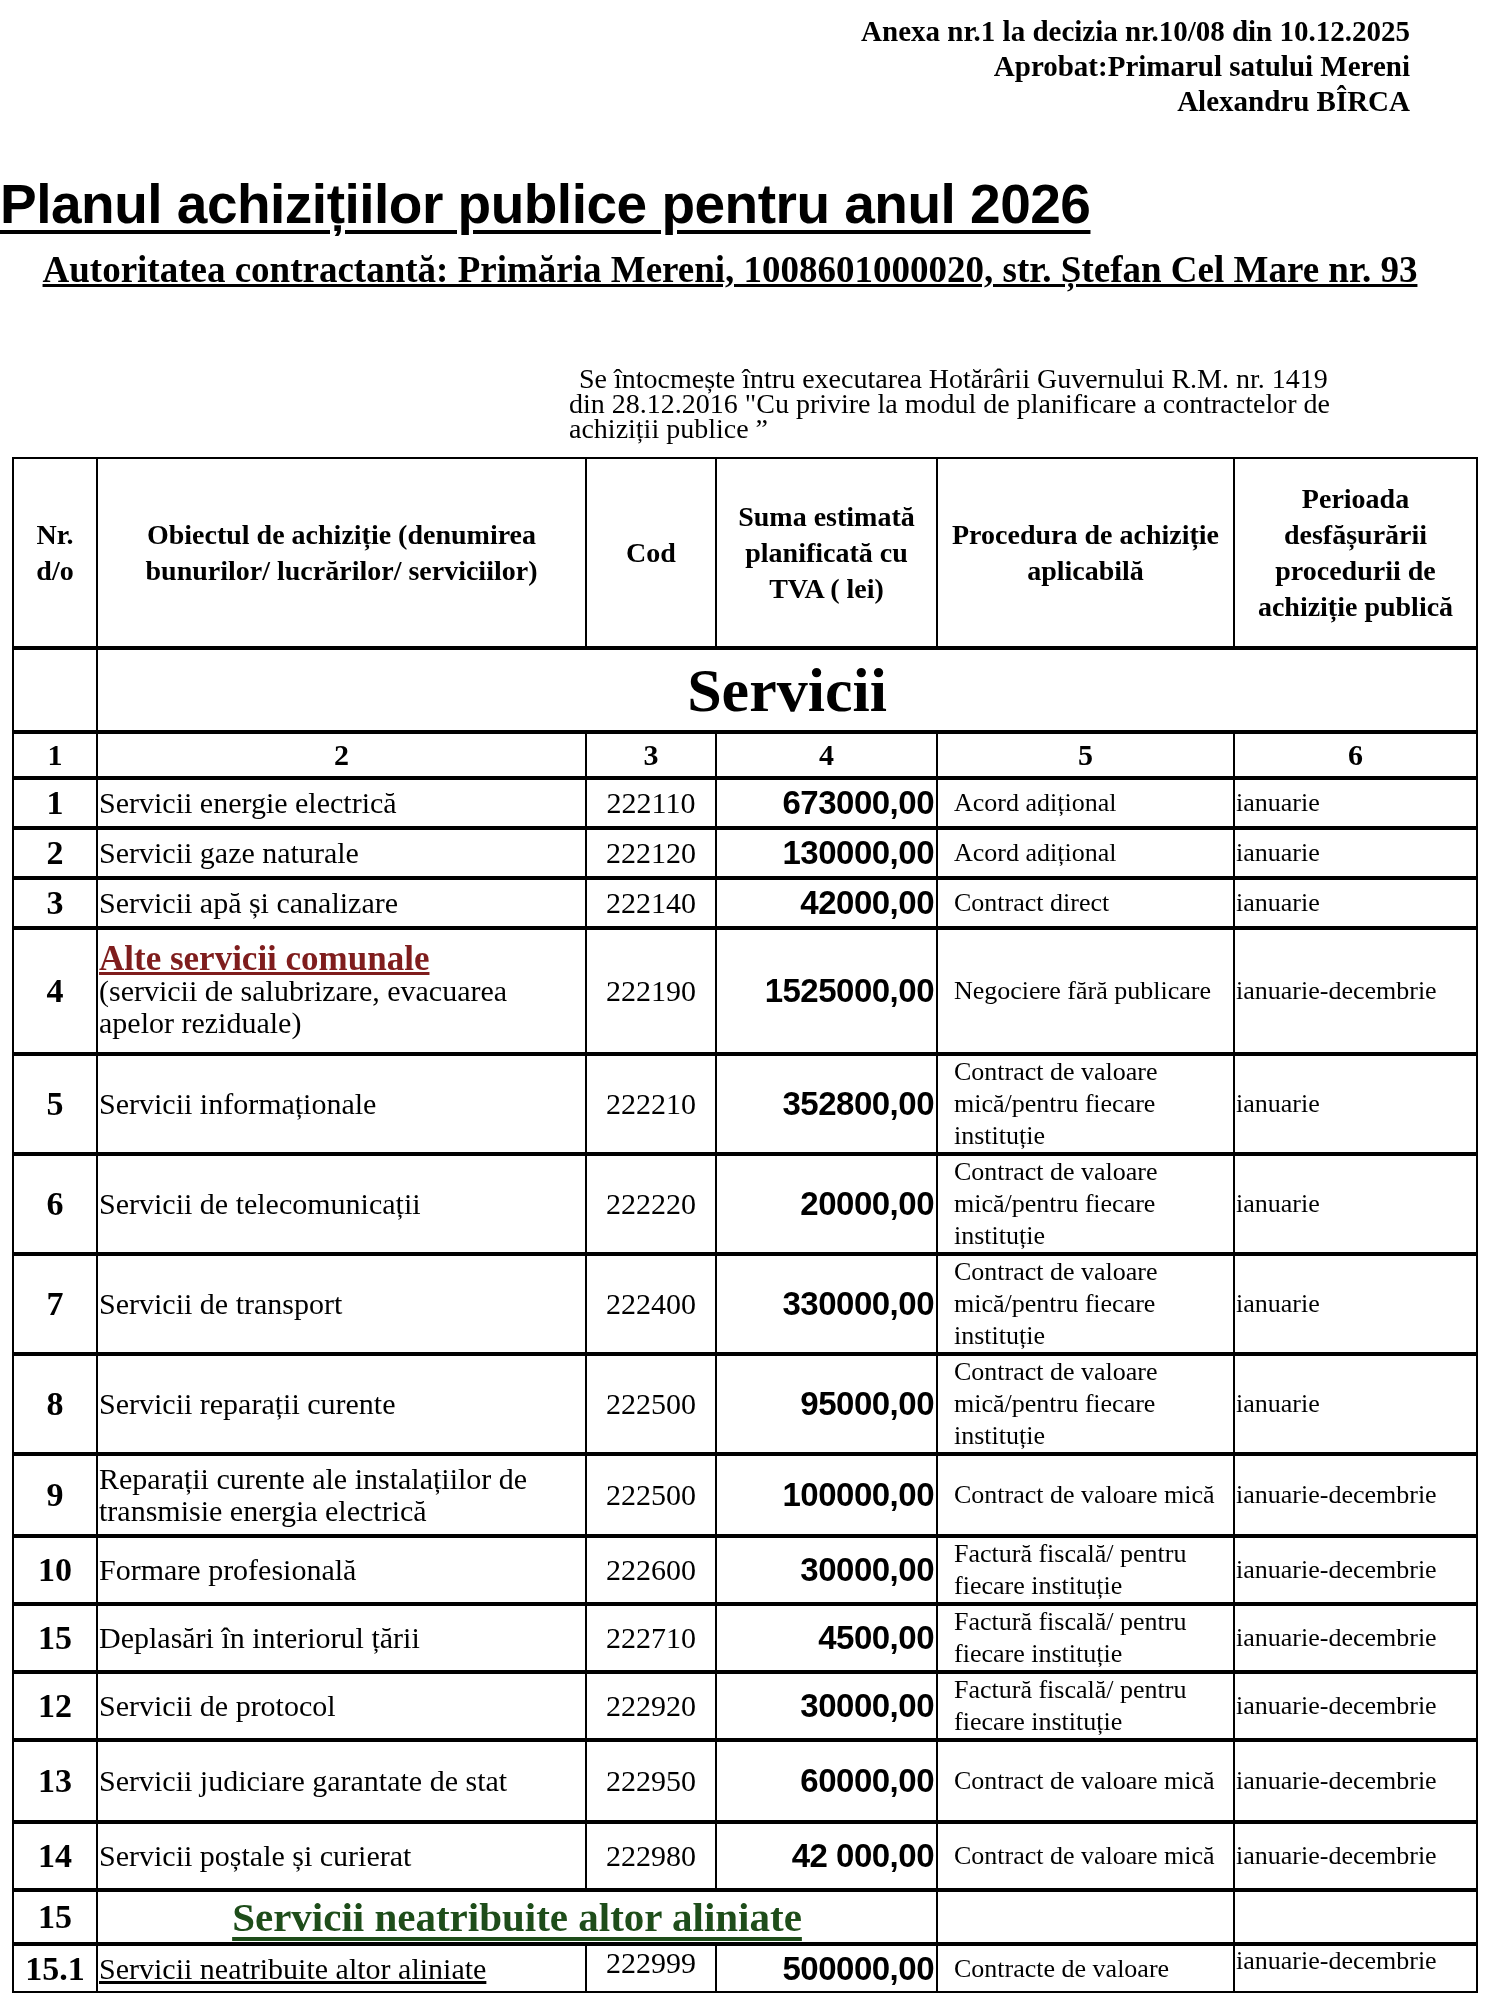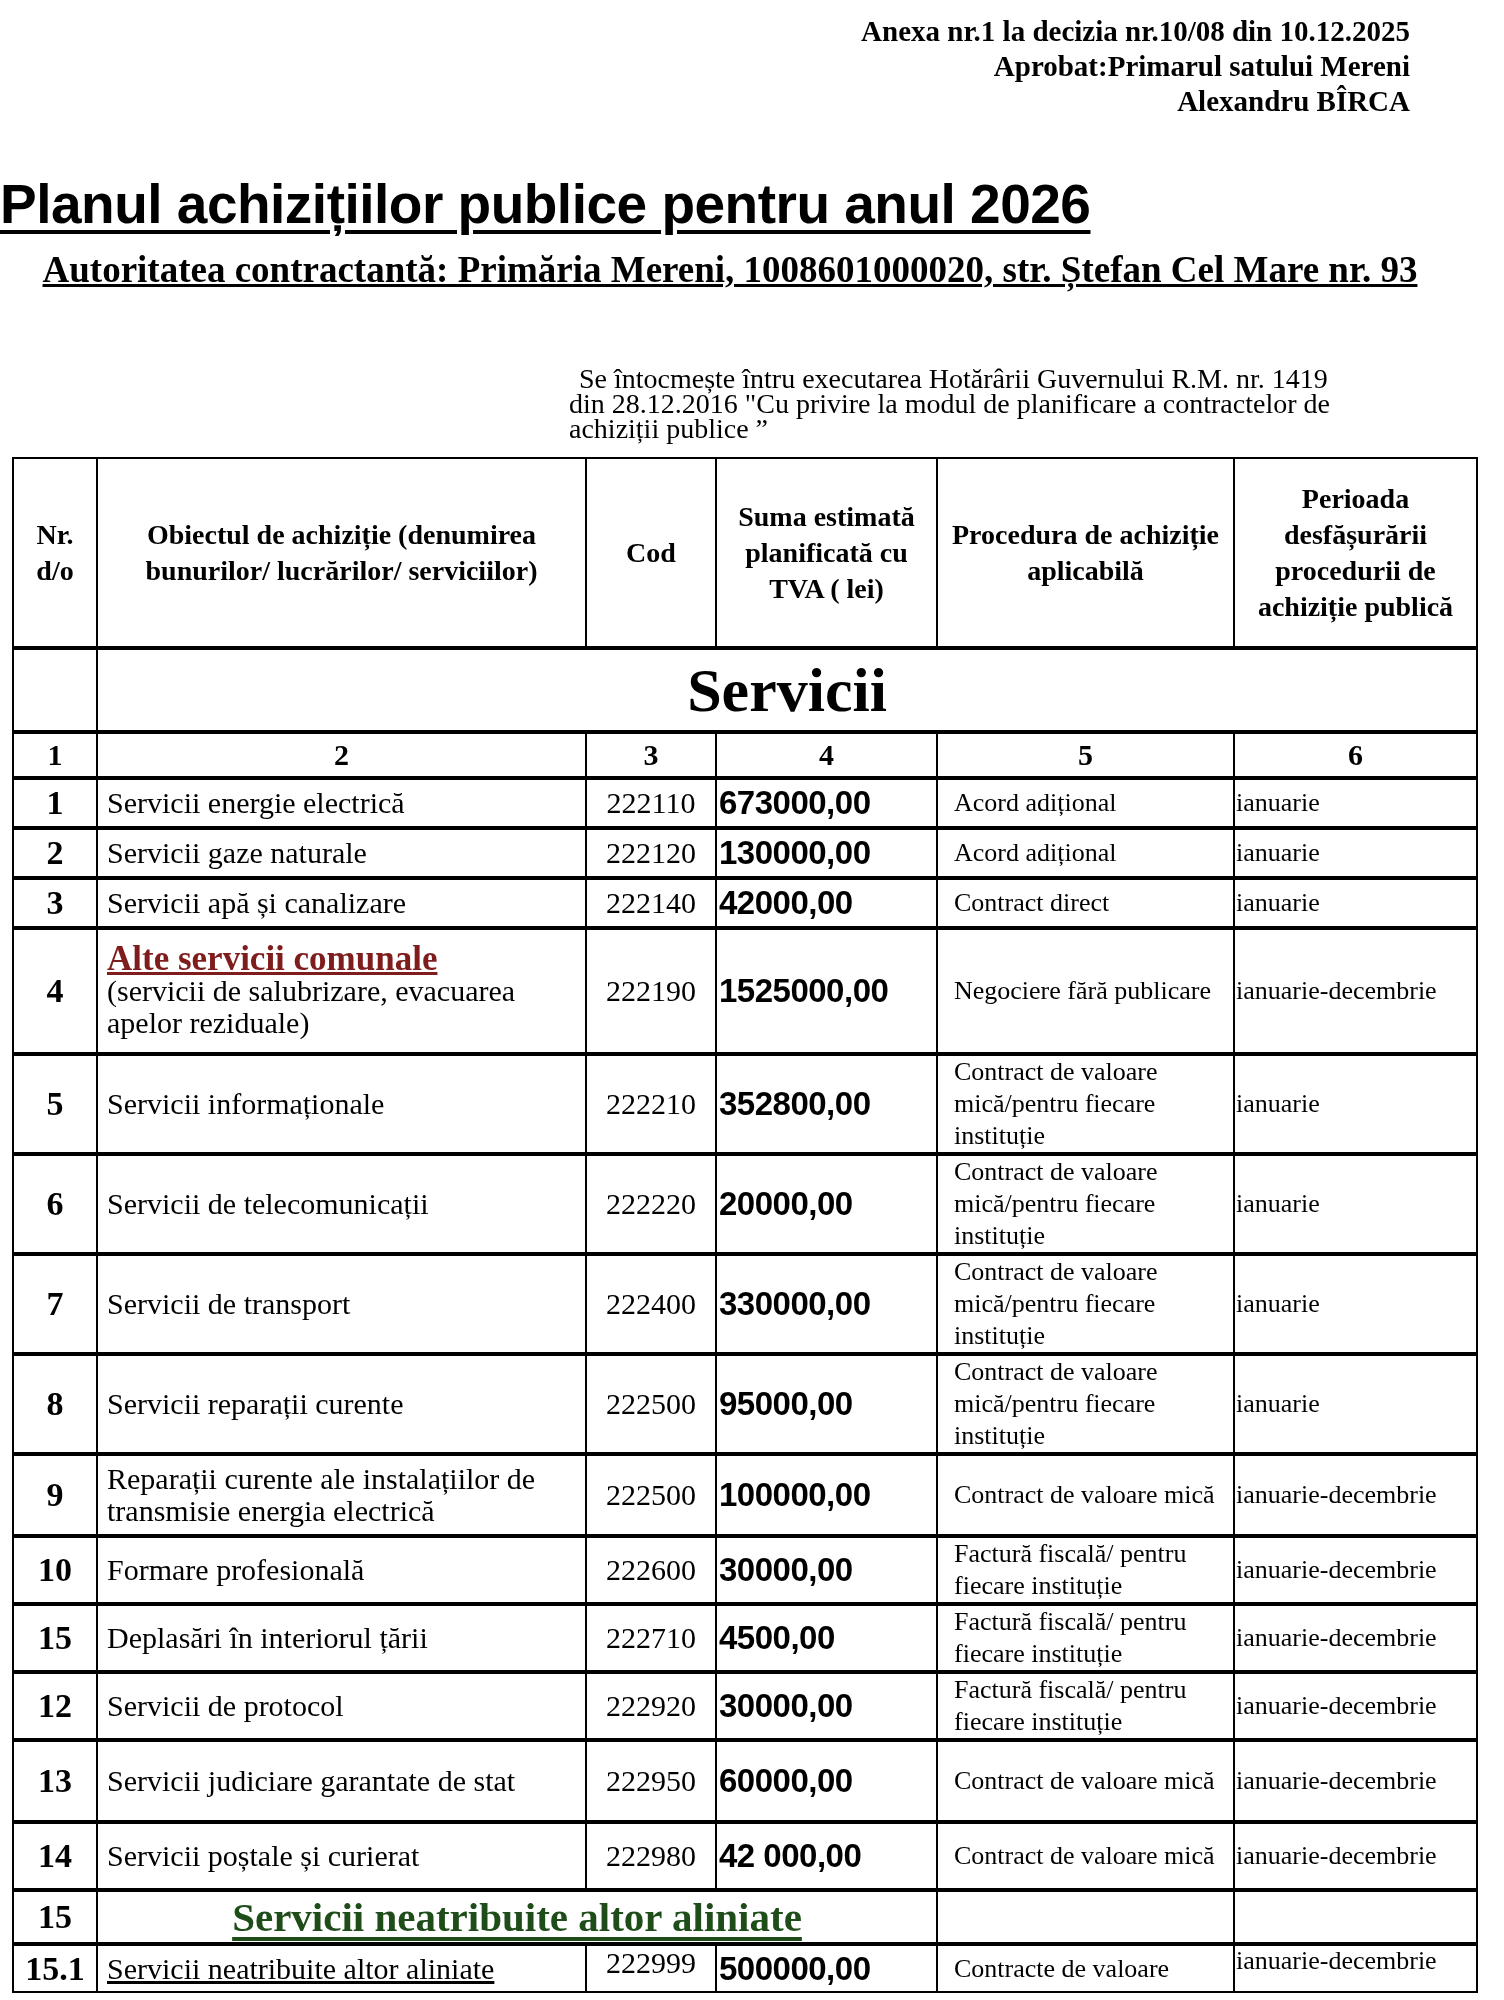--- a/index.html
+++ b/index.html
@@ -8,23 +8,23 @@
   .title { position: absolute; left: 0; width: 1450px; top: 172px; text-align: left; font-family: "Liberation Sans", sans-serif; font-weight: bold; font-size: 55px; text-decoration: underline; text-underline-offset: 7px; text-decoration-thickness: 4px; letter-spacing: -0.5px; }
   .authority { position: absolute; left: 30px; width: 1400px; top: 248px; text-align: center; font-weight: bold; font-size: 37px; line-height: 44px; text-decoration: underline; text-decoration-thickness: 3px; }
   .note { position: absolute; left: 569px; width: 800px; top: 366px; font-size: 28px; line-height: 25px; text-indent: 10px; }
   table { position: absolute; left: 12px; top: 457px; width: 1464px; border-collapse: collapse; table-layout: fixed; }
   td, th { border: 2px solid #000; padding: 0 2px; vertical-align: middle; font-family: "Liberation Serif", serif; }
   th { font-weight: bold; font-size: 28px; line-height: 36px; text-align: center; }
   .num-hdr td { font-weight: bold; font-size: 30px; text-align: center; height: 42px; }
   .section-hdr td { height: 80px; margin-left: 44px; }
   .section-title { text-align: center; font-weight: bold; font-size: 62px; }
   .nr { text-align: center; font-weight: bold; font-size: 34px; }
-  .obj { font-size: 30px; line-height: 32px; text-align: left; padding-left: 9px; }
+  .obj { font-size: 30px; line-height: 32px; text-align: left; padding-left: 1px; }
   .cod { text-align: center; font-size: 30px; }
-  .sum { text-align: left; font-family: "Liberation Sans", sans-serif; font-weight: bold; font-size: 33px; letter-spacing: -0.5px; }
+  .sum { text-align: right; font-family: "Liberation Sans", sans-serif; font-weight: bold; font-size: 33px; letter-spacing: -0.5px; }
   .proc { font-size: 26px; line-height: 32px; text-align: left; padding-left: 16px; }
   .per { font-size: 26px; text-align: left; padding-left: 1px; white-space: nowrap; }
   .highlight-title { color: #7f1d1d; font-weight: bold; text-decoration: underline; text-decoration-thickness: 3px; font-size: 35px; }
   .green-title { color: #1e4d1a; font-weight: bold; font-size: 41px; text-decoration: underline; text-decoration-thickness: 4px; text-underline-offset: 6px; }
   .underlined { text-decoration: underline; }
   .thick-top td { border-top: 4px solid #000; }
 </style>
 </head>
 <body>
 

